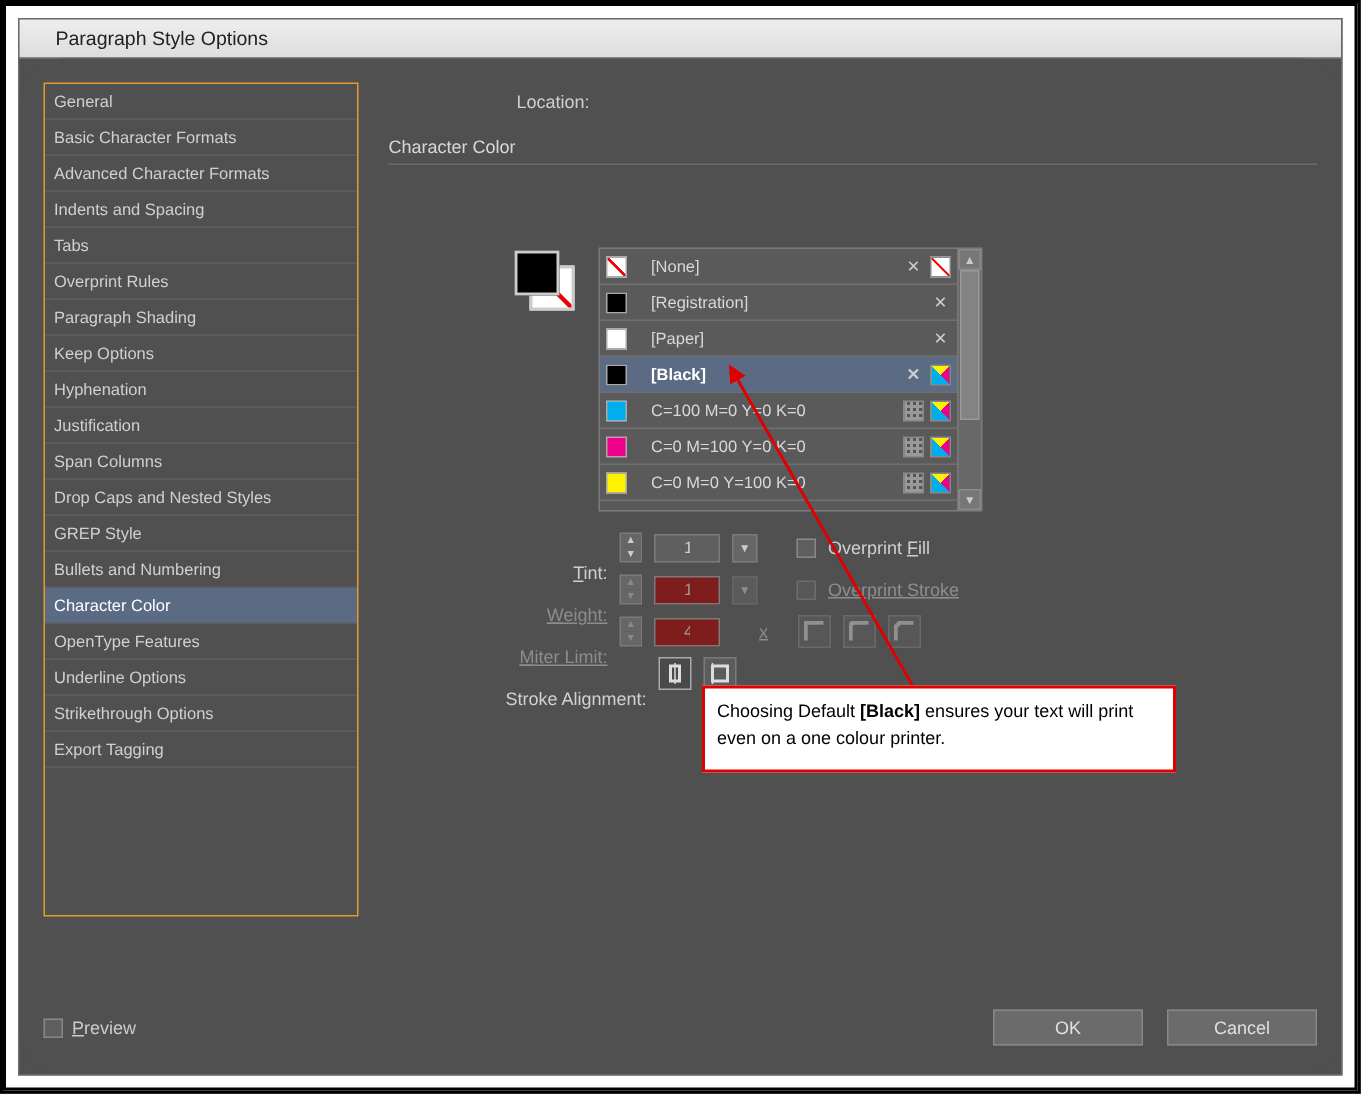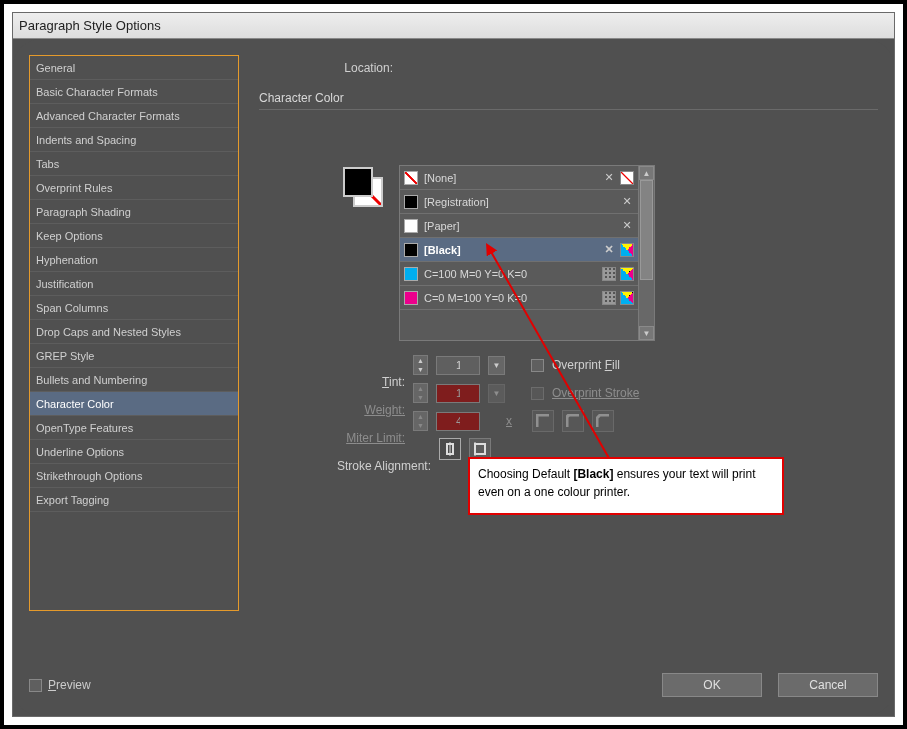--- a/index.html
+++ b/index.html
@@ -22,21 +22,21 @@
   .window {
     position: absolute;
     top: 8px; left: 8px; right: 8px; bottom: 8px;
     background: #505050;
     border: 1px solid #6a6a6a;
   }
   .titlebar {
     background: linear-gradient(#eee,#ddd);
     height: 26px;
     display:flex; align-items:center;
-    padding: 0 6px;
+    padding: 0 24px;
     color: #222;
     font-size: 13px;
     border-bottom: 1px solid #888;
   }
   .content {
     position:absolute;
     top:26px; left:0; right:0; bottom:0;
     background:#505050;
     padding:16px;
     border-radius:28px;
@@ -114,21 +114,21 @@
     position:absolute;
     left:140px; top:110px;
     width:256px; height:176px;
     border:1px solid #7a7a7a;
     background:#5a5a5a;
     display:flex;
   }
   .swatch-rows { flex:1; display:flex; flex-direction:column; overflow:hidden; }
   .swatch-row {
     height:24px; display:flex; align-items:center;
-    padding:0 4px; gap:6px;
+    padding:0 4px; gap:16px;
     border-bottom:1px solid #707070;
     color:#d8d8d8; font-size:11px;
     cursor:pointer;
   }
   .swatch-row.selected { background:#5a6b83; color:#fff; font-weight:bold; }
   .swatch-box { width:14px; height:14px; border:1px solid #aaa; flex:0 0 auto; position:relative; }
   .swatch-box.none { background:#fff; }
   .swatch-box.none::before { content:""; position:absolute; inset:0; background:linear-gradient(to top right, transparent 44%, #e00 46%, #e00 54%, transparent 56%); }
   .swatch-box.reg { background:#000; }
   .swatch-box.paper { background:#fff; }
@@ -289,20 +289,28 @@
                 </span>
               </div>
               <div class="swatch-row">
                 <span class="swatch-box magenta"></span>
                 <span class="swatch-name">C=0 M=100 Y=0 K=0</span>
                 <span class="swatch-icons">
                   <span class="grid-icon"></span>
                   <span class="cmyk-icon"></span>
                 </span>
               </div>
+              <div class="swatch-row">
+                <span class="swatch-box yellow"></span>
+                <span class="swatch-name">C=0 M=0 Y=100 K=0</span>
+                <span class="swatch-icons">
+                  <span class="grid-icon"></span>
+                  <span class="cmyk-icon"></span>
+                </span>
+              </div>
             </div>
         <div class="scrollbar">
           <div class="scroll-btn">▲</div>
           <div class="scroll-track">
             <div class="scroll-thumb"></div>
           </div>
           <div class="scroll-btn">▼</div>
         </div>
       </div>
 

